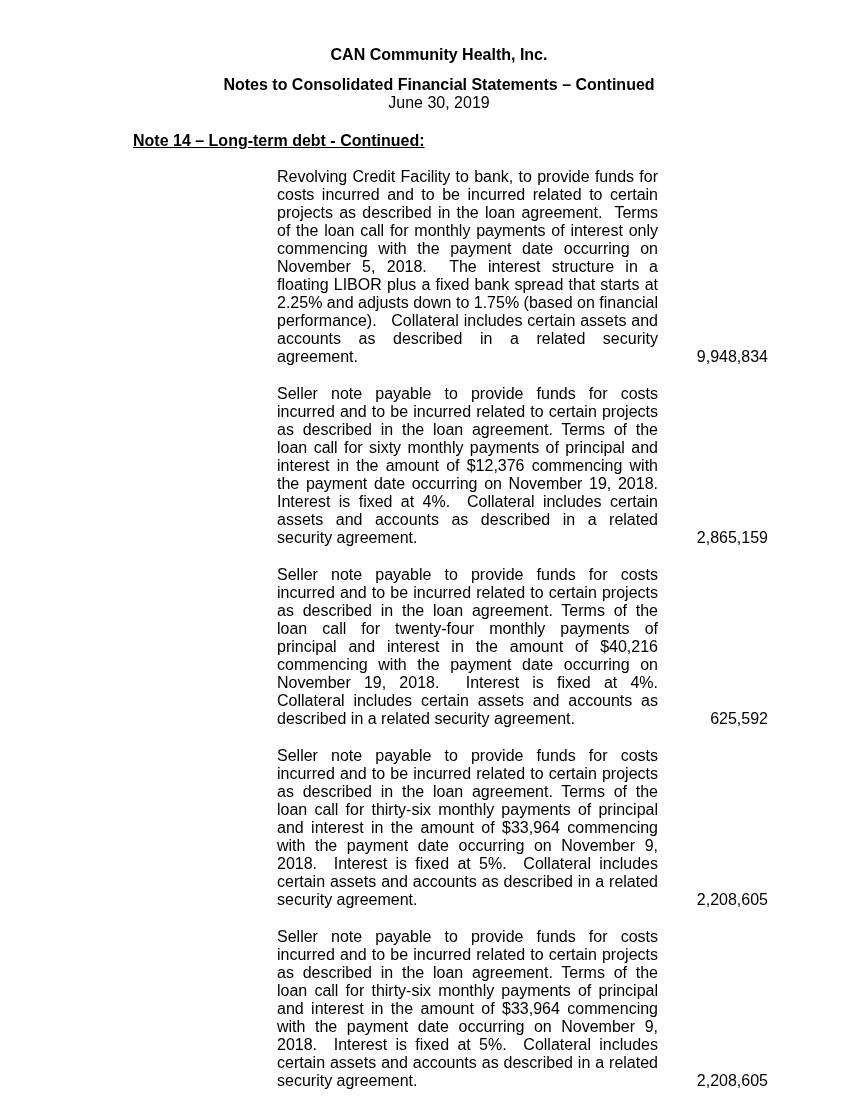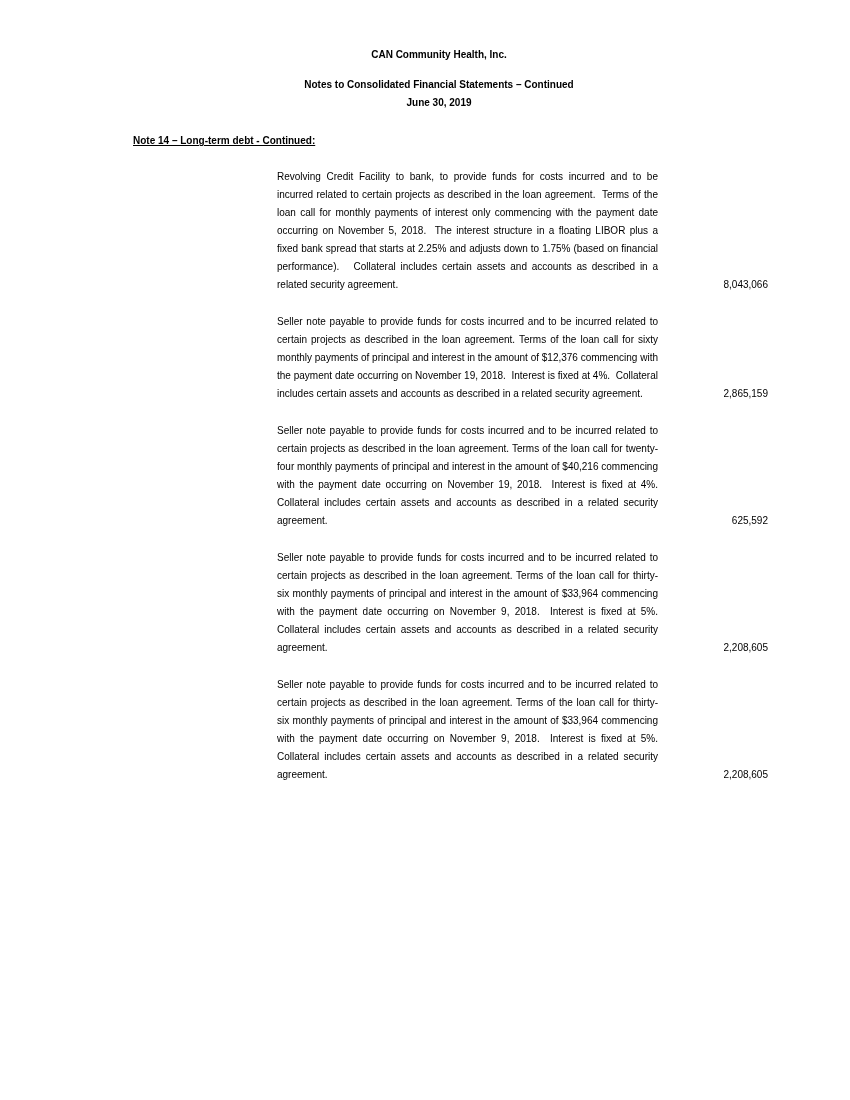--- a/index.html
+++ b/index.html
@@ -8,37 +8,37 @@
     background: #ffffff;
   }
   .page {
     position: relative;
     width: 850px;
     height: 1100px;
     box-sizing: border-box;
     background: #ffffff;
     color: #000000;
     font-family: "Liberation Sans", sans-serif;
-    font-size: 10px;
+    font-size: 16px;
     line-height: 18px;
     padding: 46px 82px 0 110px;
     overflow: hidden;
   }
   .doc-header {
     text-align: center;
   }
   .company-name {
     font-weight: bold;
   }
   .doc-title {
     font-weight: bold;
     margin-top: 12px;
   }
   .doc-date {
-    font-weight: bold;
+    font-weight: normal;
   }
   .section-heading {
     margin-top: 20px;
     font-weight: bold;
     text-decoration: underline;
     padding-left: 23px;
   }
   .debt-row {
     display: flex;
     margin-top: 19px;
@@ -71,21 +71,21 @@
   <div class="doc-header">
     <div class="company-name">CAN Community Health, Inc.</div>
     <div class="doc-title">Notes to Consolidated Financial Statements – Continued</div>
     <div class="doc-date">June 30, 2019</div>
   </div>
 
   <div class="section-heading">Note 14 – Long-term debt - Continued:</div>
 
   <div class="debt-row first">
     <div class="debt-desc">Revolving Credit Facility to bank, to provide funds for costs incurred and to be incurred related to certain projects as described in the loan agreement.  Terms of the loan call for monthly payments of interest only commencing with the payment date occurring on November 5, 2018.  The interest structure in a floating LIBOR plus a fixed bank spread that starts at 2.25% and adjusts down to 1.75% (based on financial performance).   Collateral includes certain assets and accounts as described in a related security agreement.</div>
-    <div class="debt-amount">8,043,066</div>
+    <div class="debt-amount">9,948,834</div>
   </div>
 
   <div class="debt-row">
     <div class="debt-desc">Seller note payable to provide funds for costs incurred and to be incurred related to certain projects as described in the loan agreement. Terms of the loan call for sixty monthly payments of principal and interest in the amount of $12,376 commencing with the payment date occurring on November 19, 2018.  Interest is fixed at 4%.  Collateral includes certain assets and accounts as described in a related security agreement.</div>
     <div class="debt-amount">2,865,159</div>
   </div>
 
   <div class="debt-row">
     <div class="debt-desc">Seller note payable to provide funds for costs incurred and to be incurred related to certain projects as described in the loan agreement. Terms of the loan call for twenty-four monthly payments of principal and interest in the amount of $40,216 commencing with the payment date occurring on November 19, 2018.  Interest is fixed at 4%.  Collateral includes certain assets and accounts as described in a related security agreement.</div>
     <div class="debt-amount">625,592</div>

